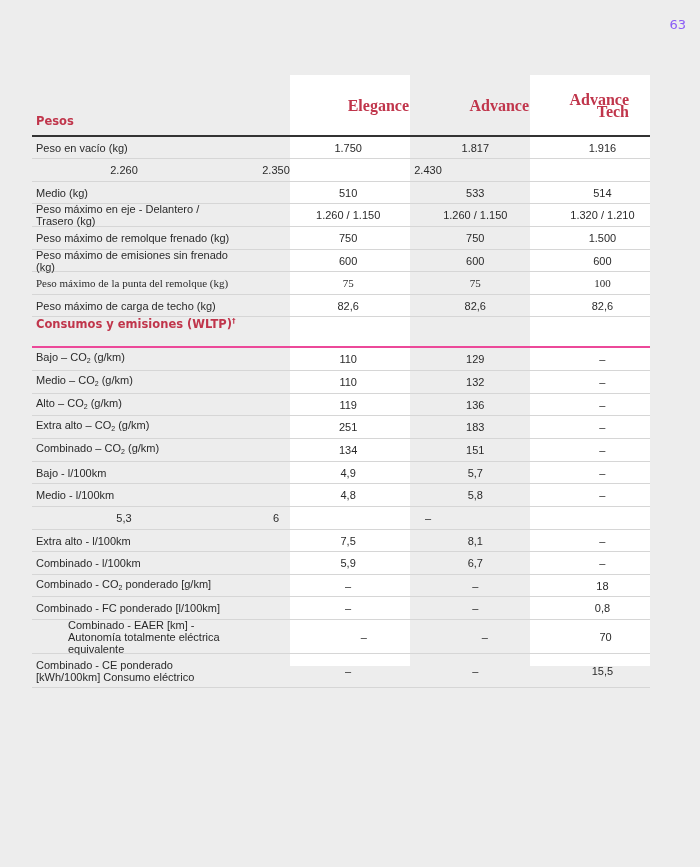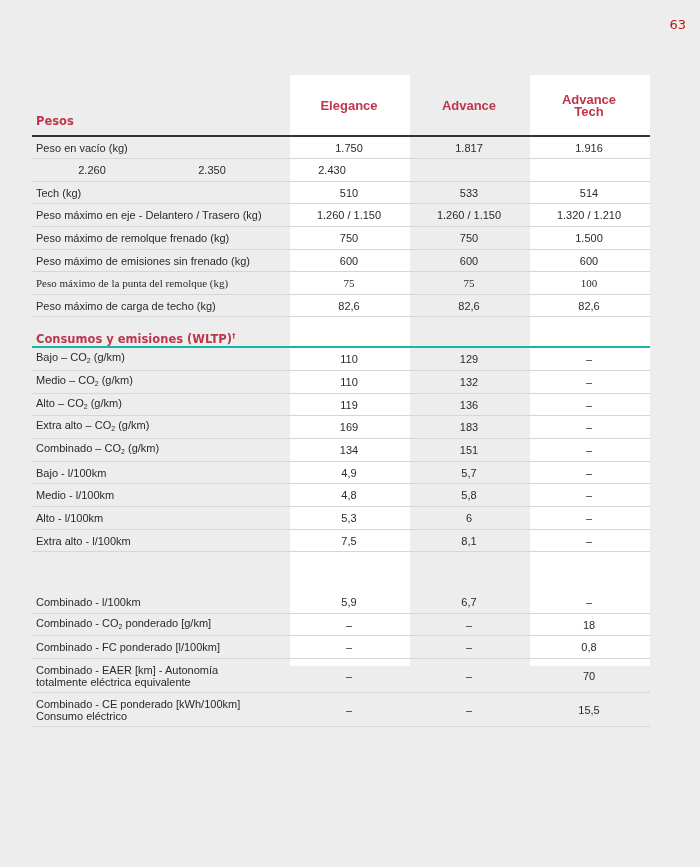--- a/index.html
+++ b/index.html
@@ -1,29 +1,29 @@
 <!DOCTYPE html>
 <html><head>
 <meta charset="utf-8">
 <style>
   html, body { margin:0; padding:0; }
   body {
     width:700px; height:867px; background:#ededed; position:relative; overflow:hidden;
     font-family:"Liberation Sans", sans-serif; color:#2a2a2a;
   }
-  .page-num { position:absolute; top:17px; right:14px; font-size:13px; color:#b91c1c; font-family:"DejaVu Sans", sans-serif; }
+  .page-num { position:absolute; top:17px; right:14px; font-size:13px; color:#8b5cf6; font-family:"DejaVu Sans", sans-serif; }
   .colbg { position:absolute; background:#fff; }
   .table { position:absolute; left:32px; top:75px; width:618px; }
-  .row { display:flex; align-items:center; border-bottom:1px solid #d6d6d6; position:relative; }
+  .row { display:flex; align-items:center; border-bottom:1px solid #d6d6d6; position:relative;gap:32px; }
   .row .lbl { width:257px; font-size:11px; padding-left:4px; box-sizing:border-box; line-height:12px; }
   .row .c { width:120px; text-align:center; font-size:11px; }
   .hdr { display:flex; align-items:flex-end; height:60px; border-bottom:2px solid #333; }
   .hdr .lbl { width:257px; color:#c0354b; font-size:11.5px; font-weight:bold; padding-left:4px; padding-bottom:7px; box-sizing:border-box; font-family:"DejaVu Sans", sans-serif; }
-  .hdr .c { width:120px; text-align:center; color:#c0354b; font-size:13px; font-weight:bold; font-family:Liberation Sans, sans-serif; align-self:center; line-height:12px; padding-top:2px; }
-  .sec { display:flex; align-items:flex-end; height:29px; border-bottom:2px solid #14b8a6; }
+  .hdr .c { width:120px; text-align:right; color:#c0354b; font-size:16px; font-weight:bold; font-family:Liberation Serif, serif; align-self:center; line-height:12px; padding-top:2px; }
+  .sec { display:flex; align-items:flex-start; height:29px; border-bottom:2px solid #ec4899; }
   .sec .lbl { color:#c0354b; font-size:11.5px; font-weight:bold; padding-left:4px; font-family:"DejaVu Sans", sans-serif; }
   sub { font-size:7px; vertical-align:-2px; }
   sup { font-size:7px; }
 </style>
 </head>
 <body>
 
 <div class="page-num">63</div>
 
 <div class="colbg" style="left:290px;top:75px;width:120px;height:591px;"></div>
@@ -44,21 +44,21 @@
         <div class="c">1.817</div>
         <div class="c">1.916</div>
       </div>
       <div class="row" style="height: 22px;">
         <div style="width: 0px;"></div>
         <div class="c">2.260</div>
         <div class="c">2.350</div>
         <div class="c">2.430</div>
       </div>
       <div class="row" style="height: 21px;">
-        <div class="lbl">Tech (kg)</div>
+        <div class="lbl">Medio (kg)</div>
         <div style="width: 0px;"></div>
         <div class="c">510</div>
         <div class="c">533</div>
         <div class="c">514</div>
       </div>
       <div class="row" style="height: 22px;">
         <div class="lbl">Peso máximo en eje - Delantero / Trasero (kg)</div>
         <div style="width: 0px;"></div>
         <div class="c">1.260 / 1.150</div>
         <div class="c">1.260 / 1.150</div>
@@ -116,21 +116,21 @@
       <div class="row" style="height: 21px;">
         <div class="lbl"><span>Alto – CO</span><sub>2</sub><span> (g/km)</span></div>
         <div style="width: 0px;"></div>
         <div class="c">119</div>
         <div class="c">136</div>
         <div class="c">–</div>
       </div>
       <div class="row" style="height: 22px;">
         <div class="lbl"><span>Extra alto – CO</span><sub>2</sub><span> (g/km)</span></div>
         <div style="width: 0px;"></div>
-        <div class="c">169</div>
+        <div class="c">251</div>
         <div class="c">183</div>
         <div class="c">–</div>
       </div>
       <div class="row" style="height: 22px;">
         <div class="lbl"><span>Combinado – CO</span><sub>2</sub><span> (g/km)</span></div>
         <div style="width: 0px;"></div>
         <div class="c">134</div>
         <div class="c">151</div>
         <div class="c">–</div>
       </div>
@@ -142,34 +142,33 @@
         <div class="c">–</div>
       </div>
       <div class="row" style="height: 22px;">
         <div class="lbl">Medio - l/100km</div>
         <div style="width: 0px;"></div>
         <div class="c">4,8</div>
         <div class="c">5,8</div>
         <div class="c">–</div>
       </div>
       <div class="row" style="height: 22px;">
-        <div class="lbl">Alto - l/100km</div>
         <div style="width: 0px;"></div>
         <div class="c">5,3</div>
         <div class="c">6</div>
         <div class="c">–</div>
       </div>
       <div class="row" style="height: 21px;">
         <div class="lbl">Extra alto - l/100km</div>
         <div style="width: 0px;"></div>
         <div class="c">7,5</div>
         <div class="c">8,1</div>
         <div class="c">–</div>
       </div>
-      <div class="row" style="height: 22px; margin-top: 39px;">
+      <div class="row" style="height: 22px;">
         <div class="lbl">Combinado - l/100km</div>
         <div style="width: 0px;"></div>
         <div class="c">5,9</div>
         <div class="c">6,7</div>
         <div class="c">–</div>
       </div>
       <div class="row" style="height: 21px;">
         <div class="lbl"><span>Combinado - CO</span><sub>2</sub><span> ponderado [g/km]</span></div>
         <div style="width: 0px;"></div>
         <div class="c">–</div>
@@ -177,21 +176,21 @@
         <div class="c">18</div>
       </div>
       <div class="row" style="height: 22px;">
         <div class="lbl">Combinado - FC ponderado [l/100km]</div>
         <div style="width: 0px;"></div>
         <div class="c">–</div>
         <div class="c">–</div>
         <div class="c">0,8</div>
       </div>
       <div class="row" style="height: 33px;">
-        <div class="lbl" style="width: 240px;">Combinado - EAER [km] - Autonomía totalmente eléctrica equivalente</div>
+        <div class="lbl" style="width: 240px; margin-left: 32px;">Combinado - EAER [km] - Autonomía totalmente eléctrica equivalente</div>
         <div style="width: 17px;"></div>
         <div class="c">–</div>
         <div class="c">–</div>
         <div class="c">70</div>
       </div>
       <div class="row" style="height: 33px;">
         <div class="lbl" style="width: 240px;">Combinado - CE ponderado [kWh/100km] Consumo eléctrico</div>
         <div style="width: 17px;"></div>
         <div class="c">–</div>
         <div class="c">–</div>

